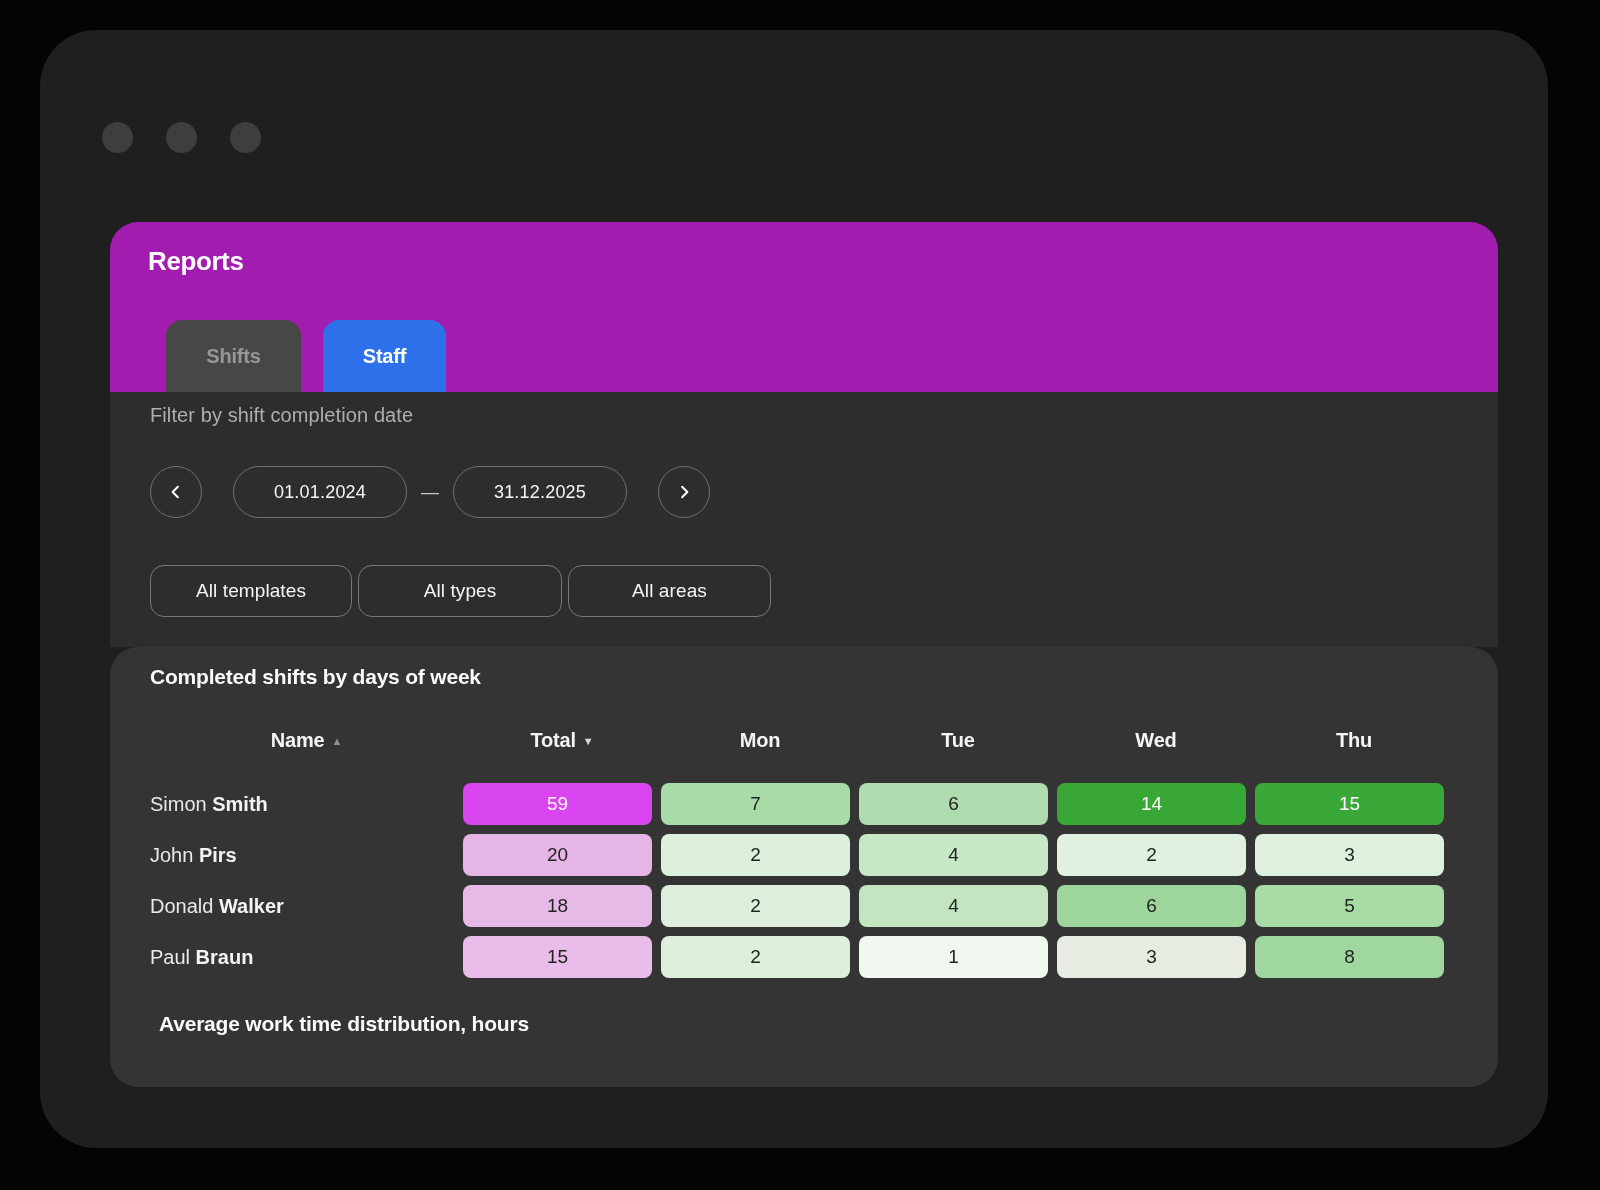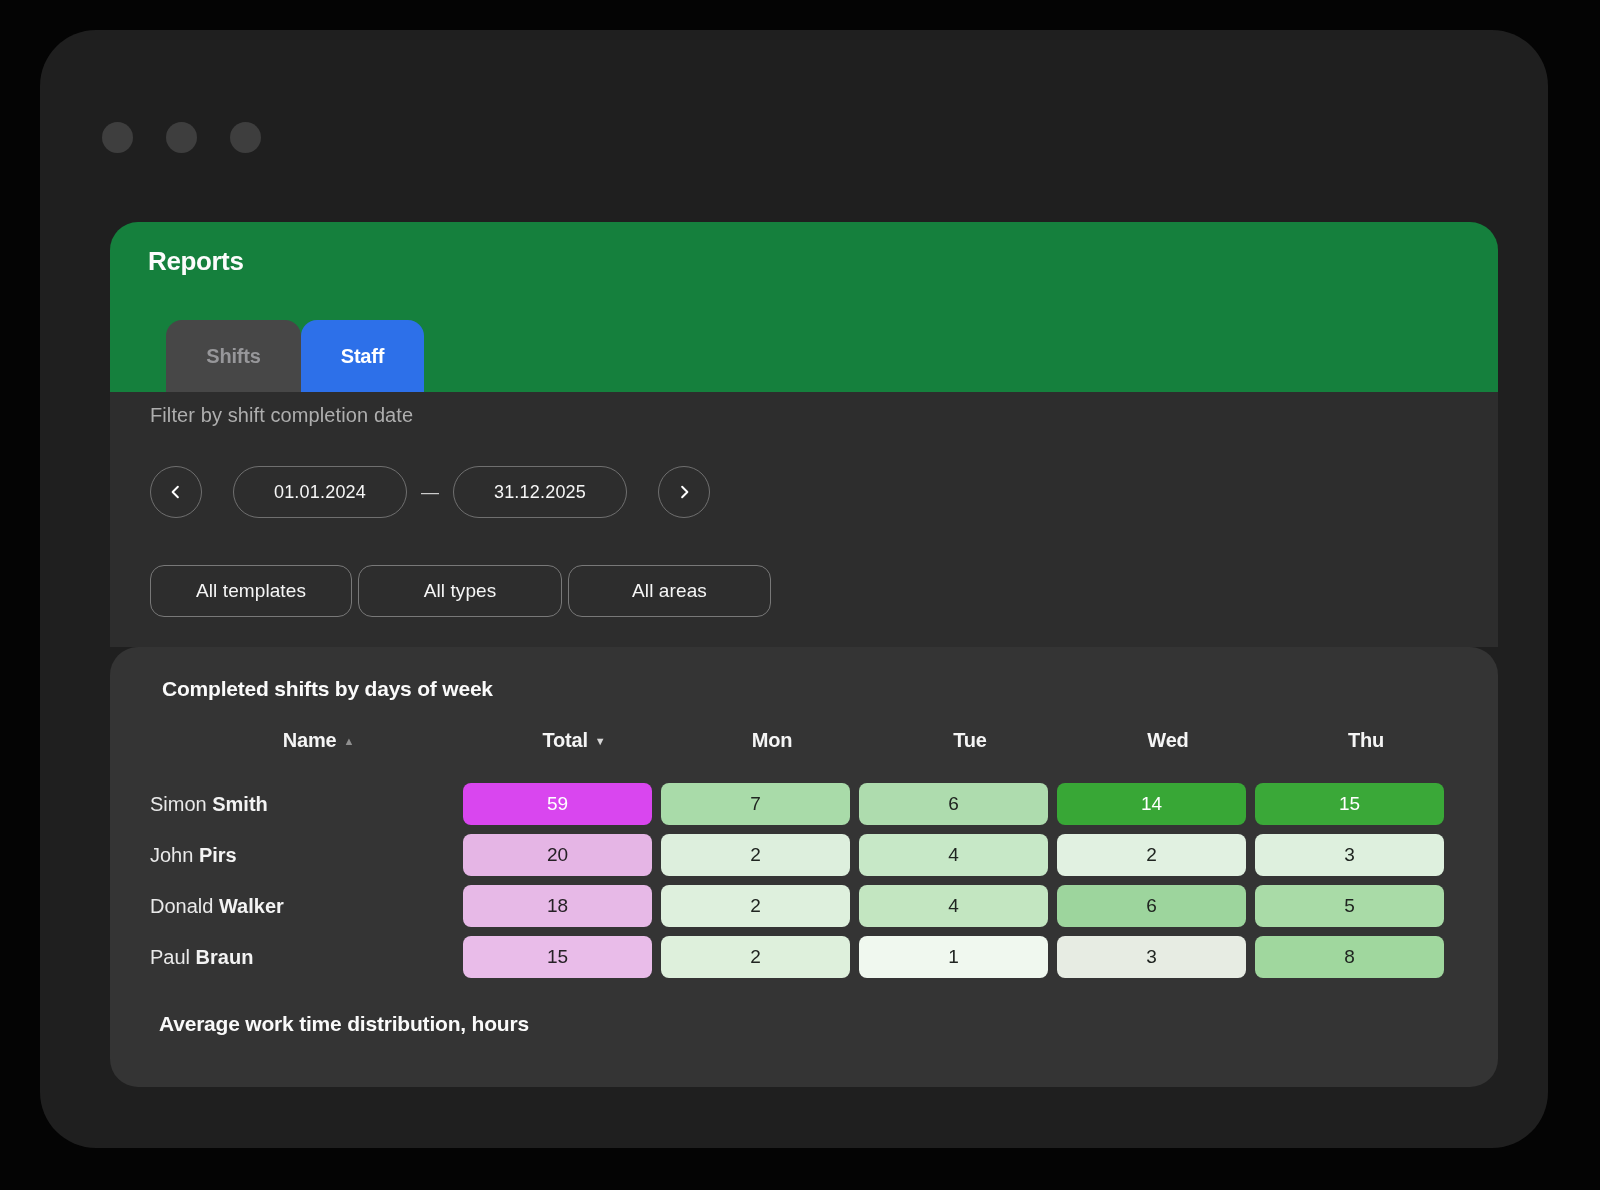--- a/index.html
+++ b/index.html
@@ -10,27 +10,27 @@
   }
   .window{
     position:absolute;left:40px;top:30px;width:1508px;height:1118px;
     background:#1f1f1f;border-radius:56px;
   }
   .traffic{position:absolute;left:62px;top:92px;display:flex;gap:33px;}
   .dot{width:31px;height:31px;border-radius:50%;background:#3e3e3e;display:block;}
   .column{position:absolute;left:70px;top:192px;width:1388px;}
   
   .header-sec{
-    position:relative;height:170px;background:#15803d;border-radius:28px 28px 0 0;
+    position:relative;height:170px;background:#a21caf;border-radius:28px 28px 0 0;
   }
   .page-title{
     position:absolute;left:38px;top:24px;margin:0;
     font-size:26px;font-weight:bold;color:#fcfcfc;letter-spacing:-0.4px;
   }
-  .tabs{position:absolute;left:38px;bottom:0;display:flex;padding-left:18px;}
+  .tabs{position:absolute;left:38px;bottom:0;display:flex;gap:22px;padding-left:18px;}
   .tab{
     height:72px;border:none;outline:none;cursor:pointer;
     border-radius:16px 16px 0 0;font-family:inherit;
     font-size:20px;font-weight:bold;letter-spacing:-0.2px;
   }
   .tab.inactive{width:135px;background:#474747;color:#97979a;}
   .tab.active{width:123px;background:#2d70e9;color:#ffffff;}
   
   .filter-sec{position:relative;height:255px;background:#2d2d2d;}
   .filter-label{
@@ -54,24 +54,24 @@
   .filter-btn{
     height:52px;border-radius:14px;background:transparent;border:1.5px solid #787878;
     color:#f6f6f6;font-size:19px;font-family:inherit;cursor:pointer;letter-spacing:0.1px;
   }
   .filter-btn:nth-child(1){width:202px;}
   .filter-btn:nth-child(2){width:204px;}
   .filter-btn:nth-child(3){width:203px;}
   
   .panel{position:relative;height:440px;background:#343434;border-radius:28px;}
   .report-title{
-    position:absolute;left:40px;top:18px;margin:12px;
+    position:absolute;left:40px;top:18px;margin:0;
     font-size:21px;font-weight:bold;color:#fafafa;letter-spacing:-0.2px;
   }
-  .thead{position:absolute;left:52px;top:82px;display:flex;}
+  .thead{position:absolute;left:40px;top:82px;display:flex;}
   .hcell{
     width:198px;text-align:center;color:#f5f5f5;font-size:20px;font-weight:bold;
     letter-spacing:-0.2px;white-space:nowrap;
   }
   .hcell.name{width:313px;}
   .arrow{font-size:11px;margin-left:7px;vertical-align:2px;}
   .arrow.asc{color:#8f8f8f;}
   .arrow.desc{color:#d6d6d6;}
   .tbody{position:absolute;left:40px;top:136px;}
   .trow{display:flex;height:42px;margin-bottom:9px;}

